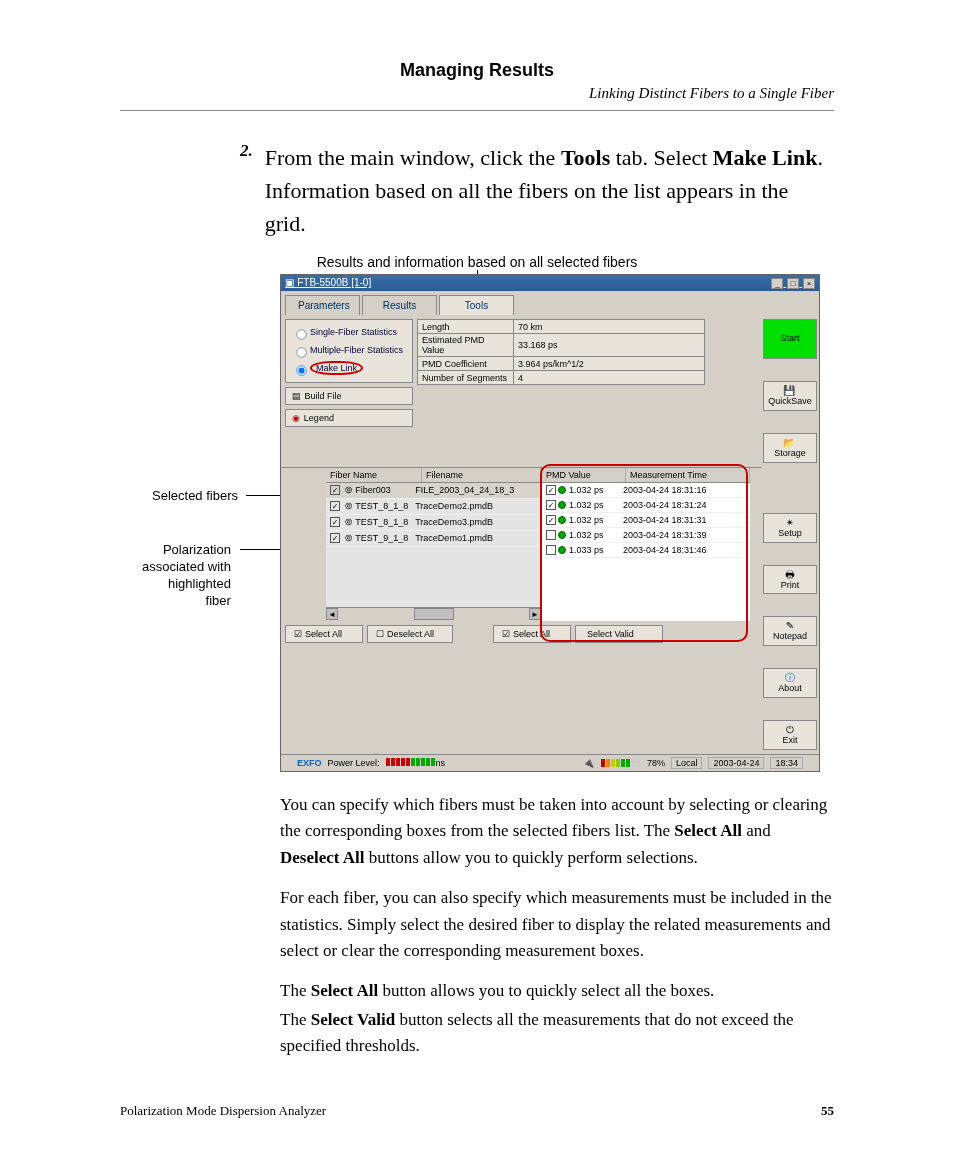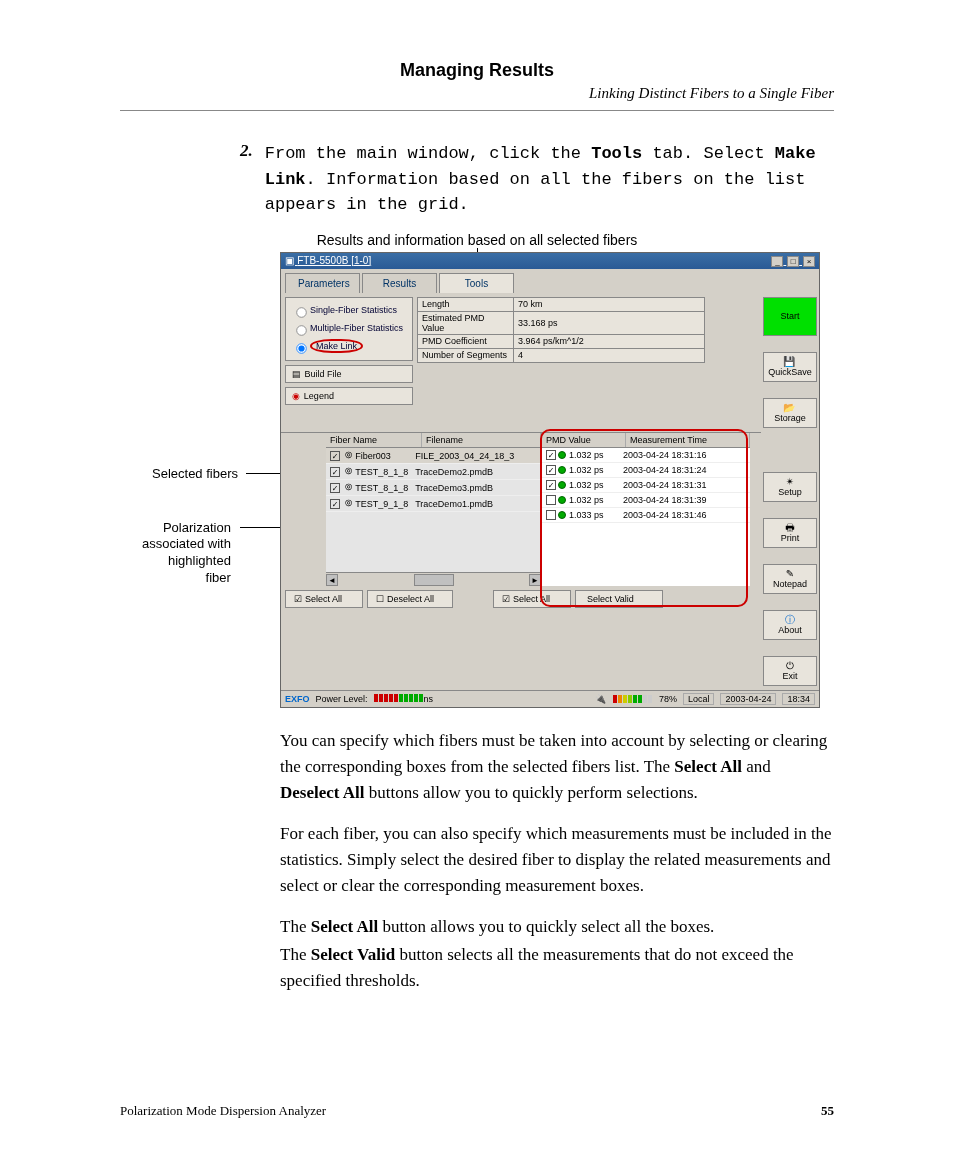--- a/index.html
+++ b/index.html
@@ -43,23 +43,22 @@
     margin-left: 120px;
     margin-bottom: 10px;
   }
   .step-num {
     font-weight: bold;
     font-style: italic;
     font-size: 17px;
     margin-right: 12px;
   }
   .step-text {
-    font-size: 17px;
+    font-size: 22px;
     line-height: 1.5;
-    font-family: Liberation Mono, monospace;
   }
   .bold { font-weight: bold; }
   .caption-line {
     text-align: center;
     font-size: 14px;
     margin: 14px 0 4px 0;
     font-family: Arial, sans-serif;
     position: relative;
   }
   .caption-line::after {
@@ -173,21 +172,21 @@
     border: 1px solid #888;
     padding: 1px 4px;
     background: #e8e4dc;
     height: 14px;
   }
   .rightsidebar {
     width: 58px;
     padding: 4px 2px;
     display: flex;
     flex-direction: column;
-    gap: 16px;
+    gap: 22px;
   }
   .rbtn {
     border: 1px solid #888;
     background: #e8e4dc;
     text-align: center;
     font-size: 9px;
     padding: 3px 0;
     line-height: 1.1;
   }
   .rbtn .ico { display:block; font-size:10px; margin-bottom:1px; }
@@ -251,21 +250,21 @@
     display:flex;
     align-items:center;
     gap:3px;
   }
   .status {
     display: flex;
     align-items: center;
     background: #d4d0c8;
     border-top: 1px solid #888;
     font-size: 9px;
-    padding: 2px 4px;
+    padding: 2px 16px;
     gap: 6px;
   }
   .pwr-bar { display:flex; }
   .pwr-bar span { width:4px; height:8px; display:inline-block; margin-right:1px; }
   .status .spacer { flex:1; }
   .status .cell { border:1px solid #aaa; padding:0 4px; }
   .body-para {
     margin-left: 160px;
     font-size: 17px;
     line-height: 1.55;

